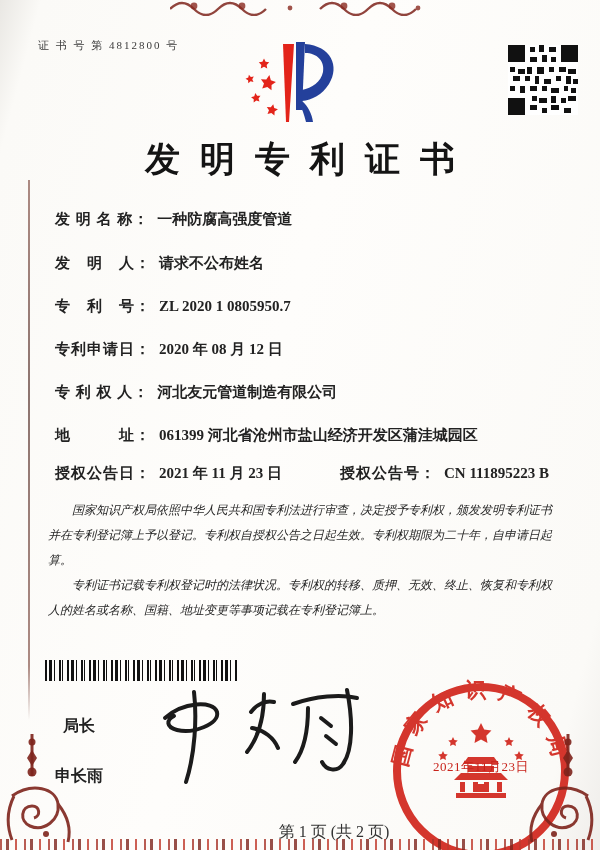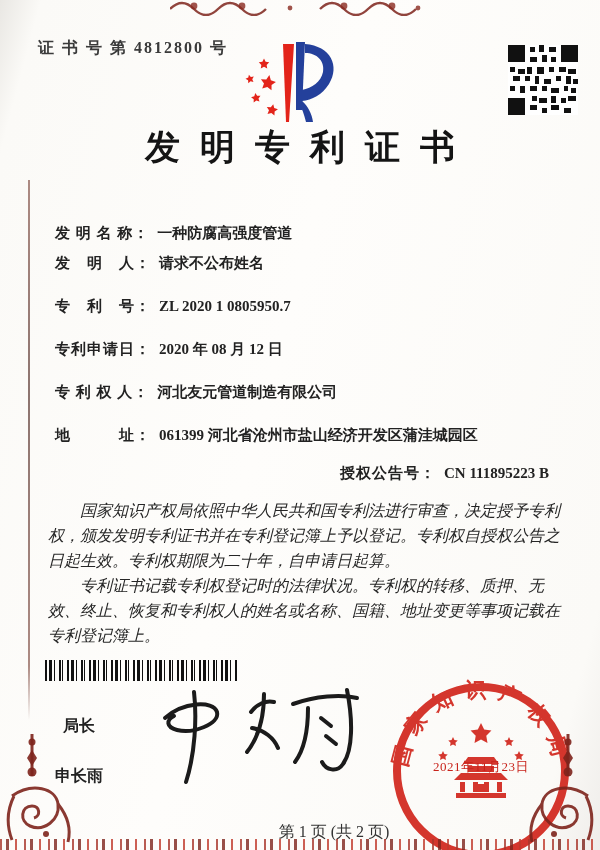--- a/index.html
+++ b/index.html
@@ -3,29 +3,29 @@
 <meta charset="utf-8">
 <style>
   html,body{margin:0;padding:0;background:#e8e6e2;}
   .page{
     position:relative;width:600px;height:850px;overflow:hidden;
     background:linear-gradient(105deg,#e9e7e3 0%,#fbfaf7 5%,#fefdfb 45%,#fbfaf7 92%,#efedea 100%);
     font-family:"Liberation Serif",serif;color:#222;
   }
   .edge-line{position:absolute;left:28px;top:180px;width:2px;height:540px;
     background:linear-gradient(#8a5a50,#5d3b35 40%,#8a5a50 90%,transparent);opacity:.7;}
-  .cert-no{position:absolute;left:38px;top:38px;font-size:16px;letter-spacing:2px;color:#3a3a3a;font-weight:700;}
-  .title{position:absolute;left:0;top:124px;width:100%;text-align:center;
+  .cert-no{position:absolute;left:38px;top:38px;font-size:11px;letter-spacing:2px;color:#3a3a3a;font-weight:400;}
+  .title{position:absolute;left:0;top:136px;width:100%;text-align:center;
     font-size:35px;font-weight:700;letter-spacing:20px;padding-left:20px;box-sizing:border-box;color:#141414;}
   .logo{position:absolute;left:228px;top:40px;}
   .qr{position:absolute;left:508px;top:44px;}
   .row{position:absolute;left:55px;font-size:15px;font-weight:600;white-space:nowrap;}
   .row .flabel{letter-spacing:1px;margin-right:8px;}
   .row2col .pair2{position:absolute;left:285px;top:0;}
-  .bodytext{position:absolute;left:48px;top:498px;width:512px;font-size:16px;line-height:25px;
+  .bodytext{position:absolute;left:48px;top:498px;width:512px;font-size:12px;line-height:25px;
     font-style:italic;color:#262626;}
   .bodytext p{margin:0;text-indent:2em;}
   .barcode{position:absolute;left:45px;top:660px;width:192px;height:21px;
     background:repeating-linear-gradient(90deg,#111 0 2px,transparent 2px 4px,#111 4px 7px,transparent 7px 9px,#111 9px 10px,transparent 10px 14px,#111 14px 16px,transparent 16px 17px,#111 17px 18px,transparent 18px 22px);}
   .director-title{position:absolute;left:55px;top:716px;font-size:16px;font-weight:700;font-family:"Liberation Sans",sans-serif;margin-left:8px;}
   .director-name{position:absolute;left:55px;top:746px;font-size:16px;font-weight:700;font-family:"Liberation Sans",sans-serif;margin-top:20px;}
   .signature{position:absolute;left:135px;top:672px;}
   .seal{position:absolute;left:388px;top:678px;width:186px;height:186px;}
   .seal-date{position:absolute;left:388px;top:758px;width:186px;text-align:center;
     font-size:13px;font-weight:400;color:#c8231b;letter-spacing:.5px;}
@@ -125,39 +125,42 @@
         <rect x="24" y="2" width="3" height="3" fill="#fff"></rect>
         <rect x="2" y="24" width="3" height="3" fill="#fff"></rect>
       <rect x="2" y="2" width="3" height="3"></rect>
         <rect x="24" y="2" width="3" height="3"></rect>
         <rect x="2" y="24" width="3" height="3"></rect>
     </g>
   </svg>
 
   <div class="title">发明专利证书</div>
 
-  <div class="row" style="top:224px">
+  <div class="row" style="top:210px">
     <span class="flabel">发 明 名 称：</span><span class="fvalue">一种防腐高强度管道</span>
   </div>
   <div class="row" style="top:254px">
     <span class="flabel">发　明　人：</span><span class="fvalue">请求不公布姓名</span>
   </div>
   <div class="row" style="top:297px">
     <span class="flabel">专　利　号：</span><span class="fvalue">ZL 2020 1 0805950.7</span>
   </div>
   <div class="row" style="top:340px">
     <span class="flabel">专利申请日：</span><span class="fvalue">2020 年 08 月 12 日</span>
   </div>
   <div class="row" style="top:383px">
     <span class="flabel">专 利 权 人：</span><span class="fvalue">河北友元管道制造有限公司</span>
   </div>
   <div class="row" style="top:426px">
     <span class="flabel">地　　　址：</span><span class="fvalue">061399 河北省沧州市盐山经济开发区蒲洼城园区</span>
   </div>
   <div class="row row2col" style="top:464px;width:505px">
+    <span>
+      <span class="flabel">授权公告日：</span><span class="fvalue">2021 年 11 月 23 日</span>
+    </span>
     <span class="pair2">
       <span class="flabel">授权公告号：</span><span class="fvalue">CN 111895223 B</span>
     </span>
   </div>
 
   <div class="bodytext">
     <p>国家知识产权局依照中华人民共和国专利法进行审查，决定授予专利权，颁发发明专利证书并在专利登记簿上予以登记。专利权自授权公告之日起生效。专利权期限为二十年，自申请日起算。</p>
     <p>专利证书记载专利权登记时的法律状况。专利权的转移、质押、无效、终止、恢复和专利权人的姓名或名称、国籍、地址变更等事项记载在专利登记簿上。</p>
   </div>
 

